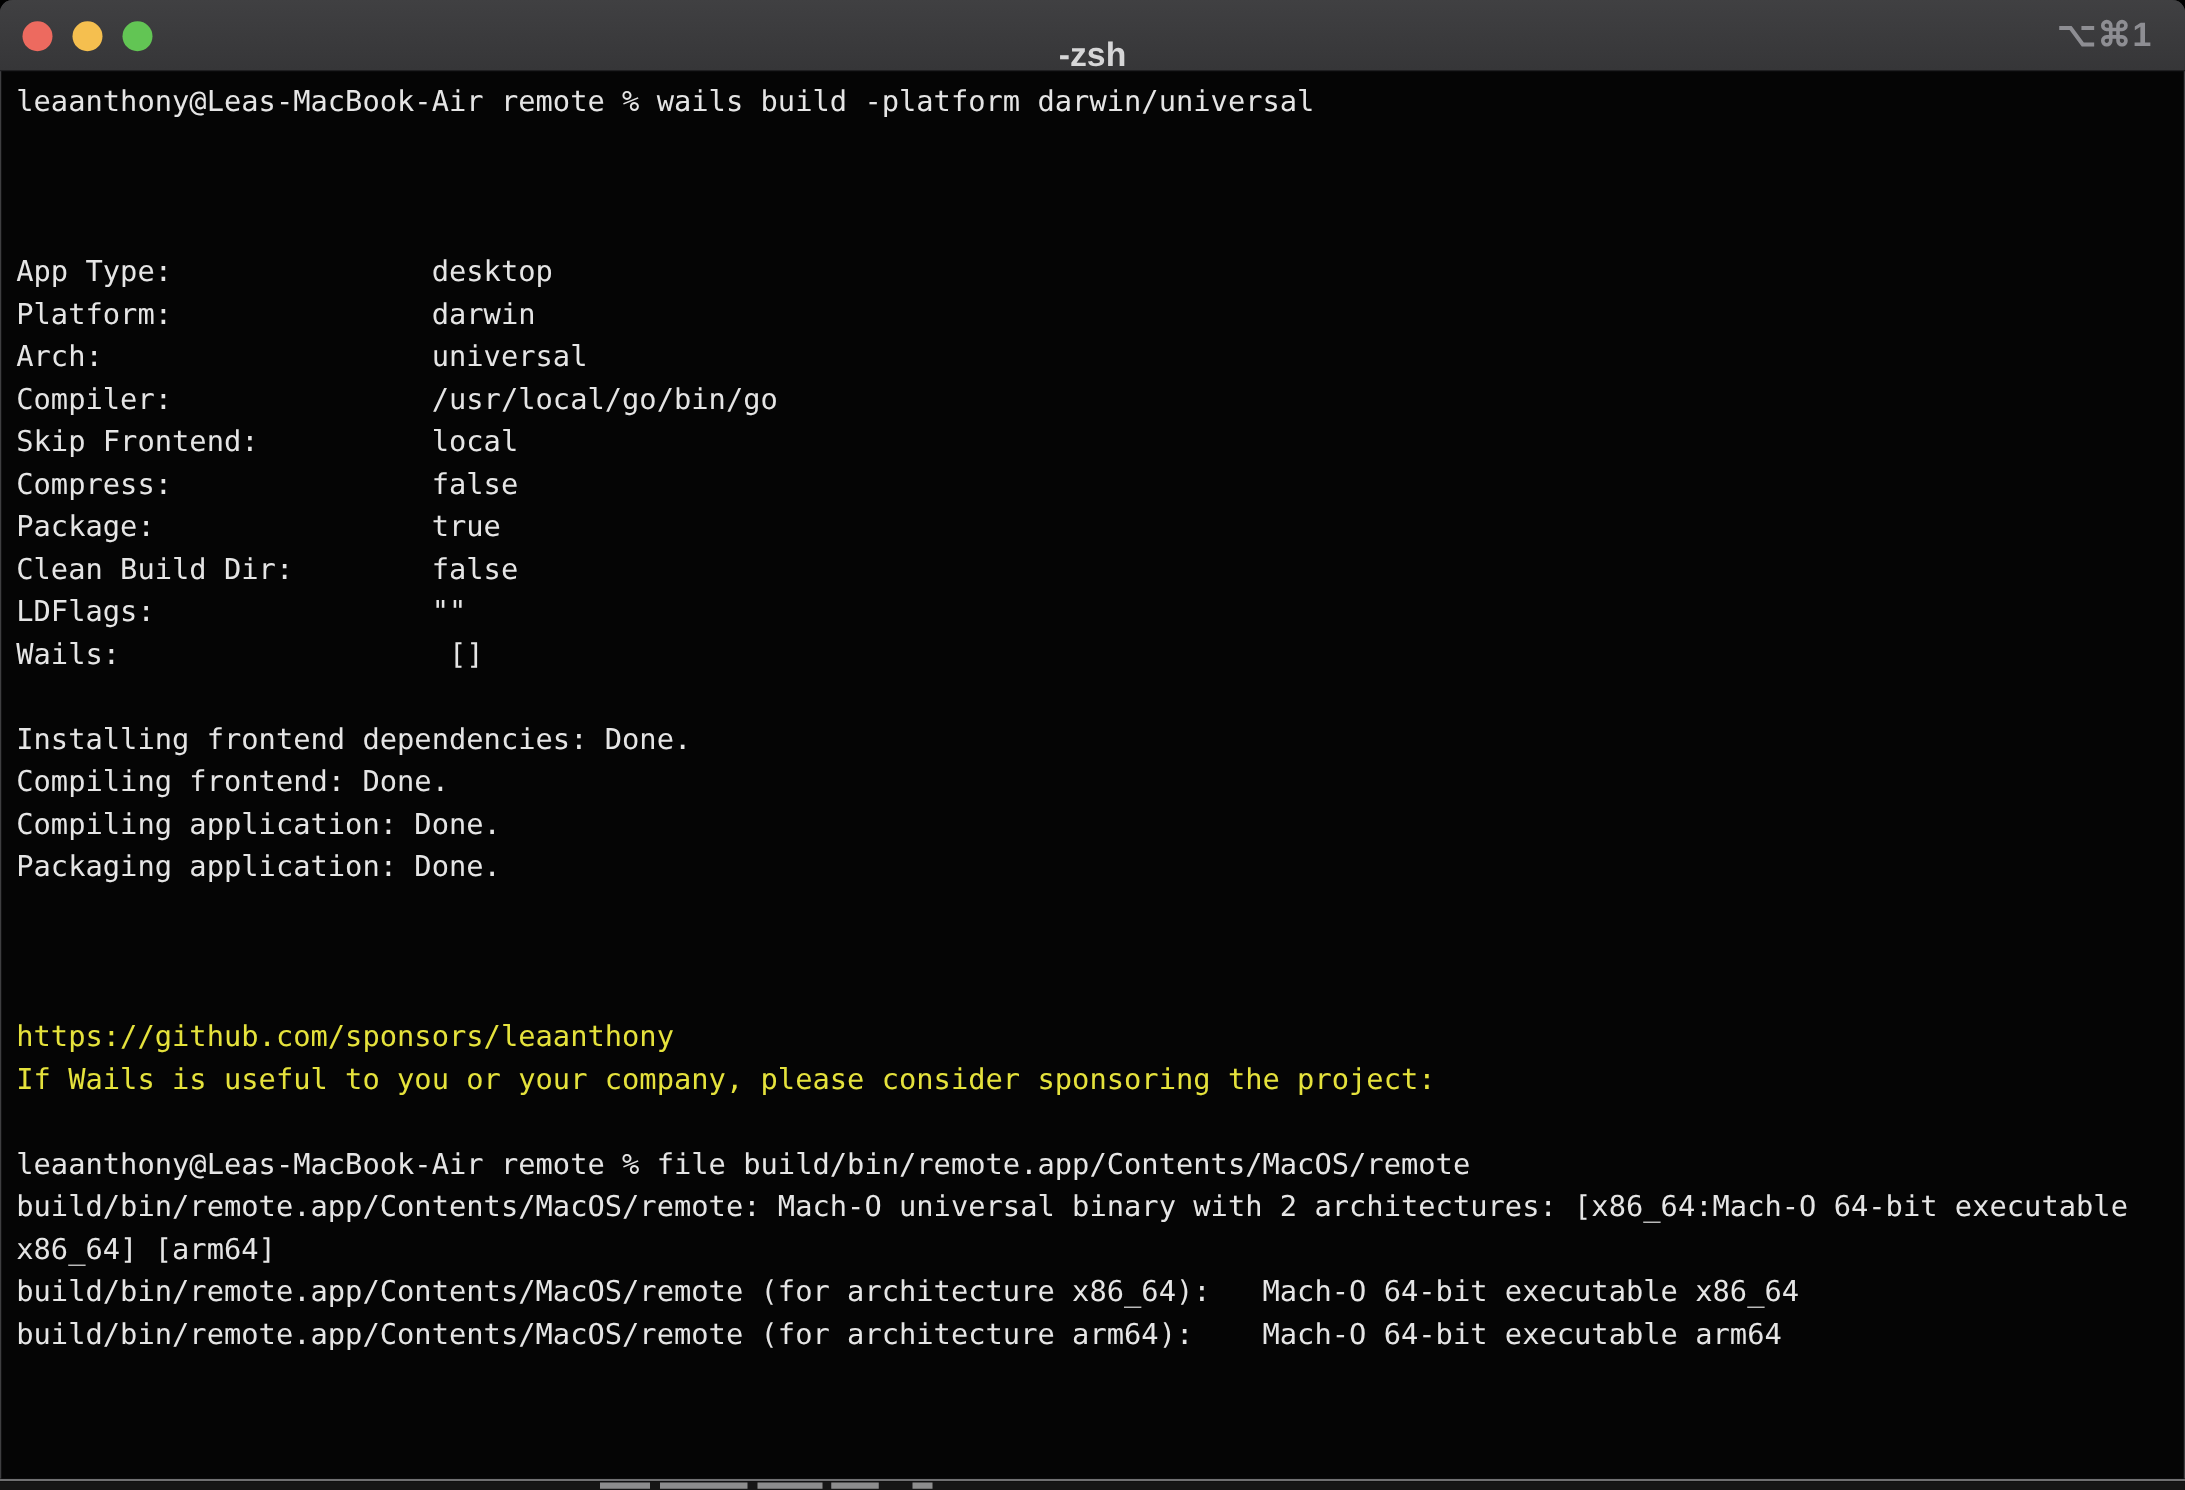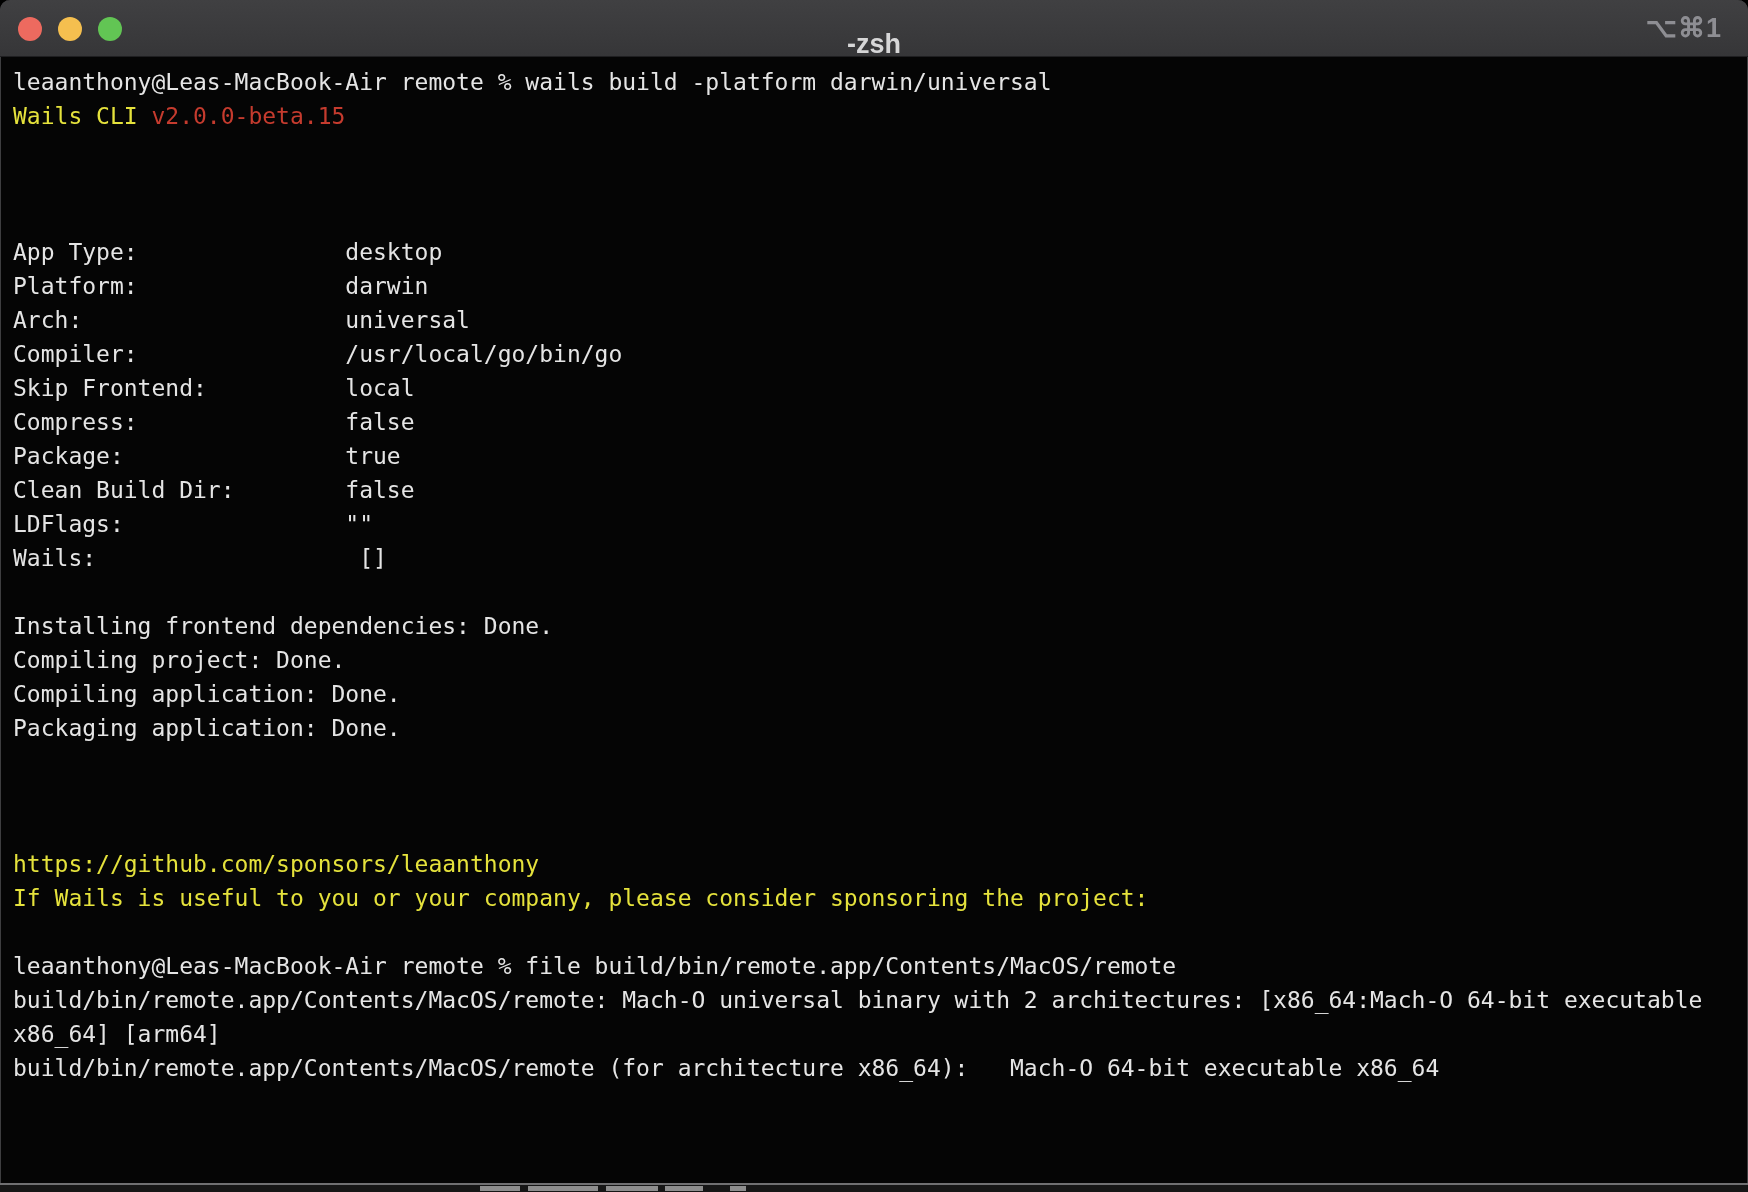--- a/index.html
+++ b/index.html
@@ -63,49 +63,49 @@
     <div class="traffic">
       <div class="light red"></div>
       <div class="light yellow"></div>
       <div class="light green"></div>
     </div>
     <div class="win-title">-zsh</div>
     <div class="shortcut">⌥⌘1</div>
   </div>
   <div class="term">
       <div class="tline"><span class="seg-default">leaanthony@Leas-MacBook-Air remote % wails build -platform darwin/universal</span></div>
-      <div class="tline"><span class="seg-yellow">Wails CLI </span><span class="seg-red">v2.0.0-beta.15</span></div>
       <div class="tline"></div>
       <div class="tline"></div>
       <div class="tline"></div>
       <div class="tline"><span class="seg-default">App Type:               desktop</span></div>
       <div class="tline"><span class="seg-default">Platform:               darwin</span></div>
       <div class="tline"><span class="seg-default">Arch:                   universal</span></div>
       <div class="tline"><span class="seg-default">Compiler:               /usr/local/go/bin/go</span></div>
       <div class="tline"><span class="seg-default">Skip Frontend:          local</span></div>
       <div class="tline"><span class="seg-default">Compress:               false</span></div>
       <div class="tline"><span class="seg-default">Package:                true</span></div>
       <div class="tline"><span class="seg-default">Clean Build Dir:        false</span></div>
       <div class="tline"><span class="seg-default">LDFlags:                ""</span></div>
       <div class="tline"><span class="seg-default">Wails:                   []</span></div>
       <div class="tline"></div>
       <div class="tline"><span class="seg-default">Installing frontend dependencies: Done.</span></div>
-      <div class="tline"><span class="seg-default">Compiling project: Done.</span></div>
+      <div class="tline"><span class="seg-default">Compiling frontend: Done.</span></div>
       <div class="tline"><span class="seg-default">Compiling application: Done.</span></div>
       <div class="tline"><span class="seg-default">Packaging application: Done.</span></div>
       <div class="tline"></div>
       <div class="tline"></div>
       <div class="tline"></div>
       <div class="tline"><span class="seg-yellow">https://github.com/sponsors/leaanthony</span></div>
       <div class="tline"><span class="seg-yellow">If Wails is useful to you or your company, please consider sponsoring the project:</span></div>
       <div class="tline"></div>
       <div class="tline"><span class="seg-default">leaanthony@Leas-MacBook-Air remote % file build/bin/remote.app/Contents/MacOS/remote</span></div>
       <div class="tline"><span class="seg-default">build/bin/remote.app/Contents/MacOS/remote: Mach-O universal binary with 2 architectures: [x86_64:Mach-O 64-bit executable</span></div>
       <div class="tline"><span class="seg-default">x86_64] [arm64]</span></div>
       <div class="tline"><span class="seg-default">build/bin/remote.app/Contents/MacOS/remote (for architecture x86_64):   Mach-O 64-bit executable x86_64</span></div>
+      <div class="tline"><span class="seg-default">build/bin/remote.app/Contents/MacOS/remote (for architecture arm64):    Mach-O 64-bit executable arm64</span></div>
     </div>
 </div>
 
 <div class="behind">
   <div class="frag f1"></div>
   <div class="frag f2"></div>
   <div class="frag f3"></div>
   <div class="frag f4"></div>
   <div class="frag f5"></div>
 </div>

